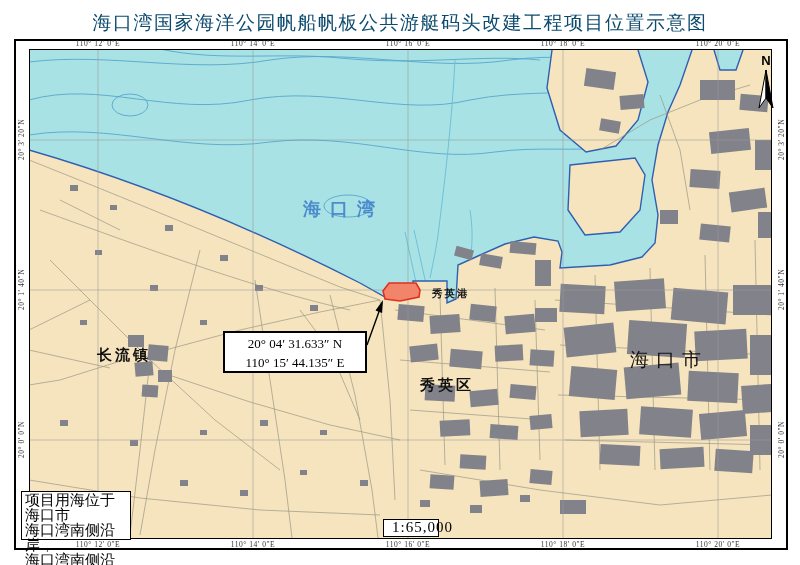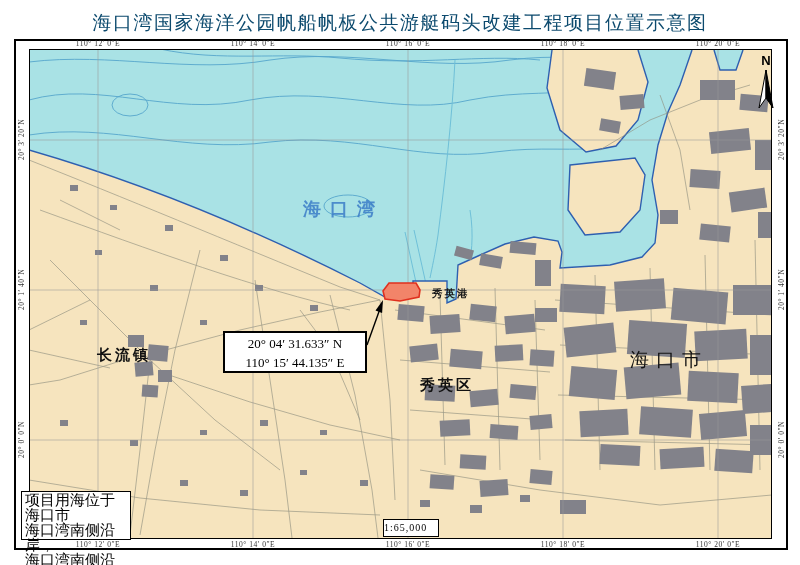--- a/index.html
+++ b/index.html
@@ -15,21 +15,21 @@
   #sea-name{color:var(--sea_label);font-size:18px;letter-spacing:9px;font-weight:bold;opacity:.85;}
   #port-name{font-size:10.5px;letter-spacing:2px;color:#1a1a1a;font-weight:bold;}
   #district-name,#town-name{font-size:15px;font-weight:bold;letter-spacing:3px;}
   #city-name{font-size:19px;font-weight:normal;letter-spacing:7px;}
   #callout{left:223px;top:331px;width:144px;height:42px;background:#fff;border:2px solid #000;
            box-sizing:border-box;text-align:center;font-size:13px;line-height:19px;padding-top:1px;
            white-space:nowrap;}
   #note-box{left:21px;top:491px;width:110px;height:49px;background:#fff;border:1.5px solid #000;
             box-sizing:border-box;font-size:15px;line-height:15px;padding:1px 3px;}
   #scale-box{left:383px;top:519px;width:56px;height:18px;background:#fff;border:1.2px solid #000;
-             box-sizing:border-box;text-align:left;font-size:10px;line-height:15px;letter-spacing:1px;}
+             box-sizing:border-box;text-align:left;font-size:15px;line-height:15px;letter-spacing:1px;padding-left:8px;}
   #north{left:748px;top:53px;width:36px;height:62px;text-align:center;}
   #north .n{font-size:13px;font-weight:bold;font-family:"Liberation Sans",sans-serif;}
   svg{display:block;}
 </style>
 </head>
 <body>
 
 <div id="canvas">
 
   <div id="title" class="abs">海口湾国家海洋公园帆船帆板公共游艇码头改建工程项目位置示意图</div>

